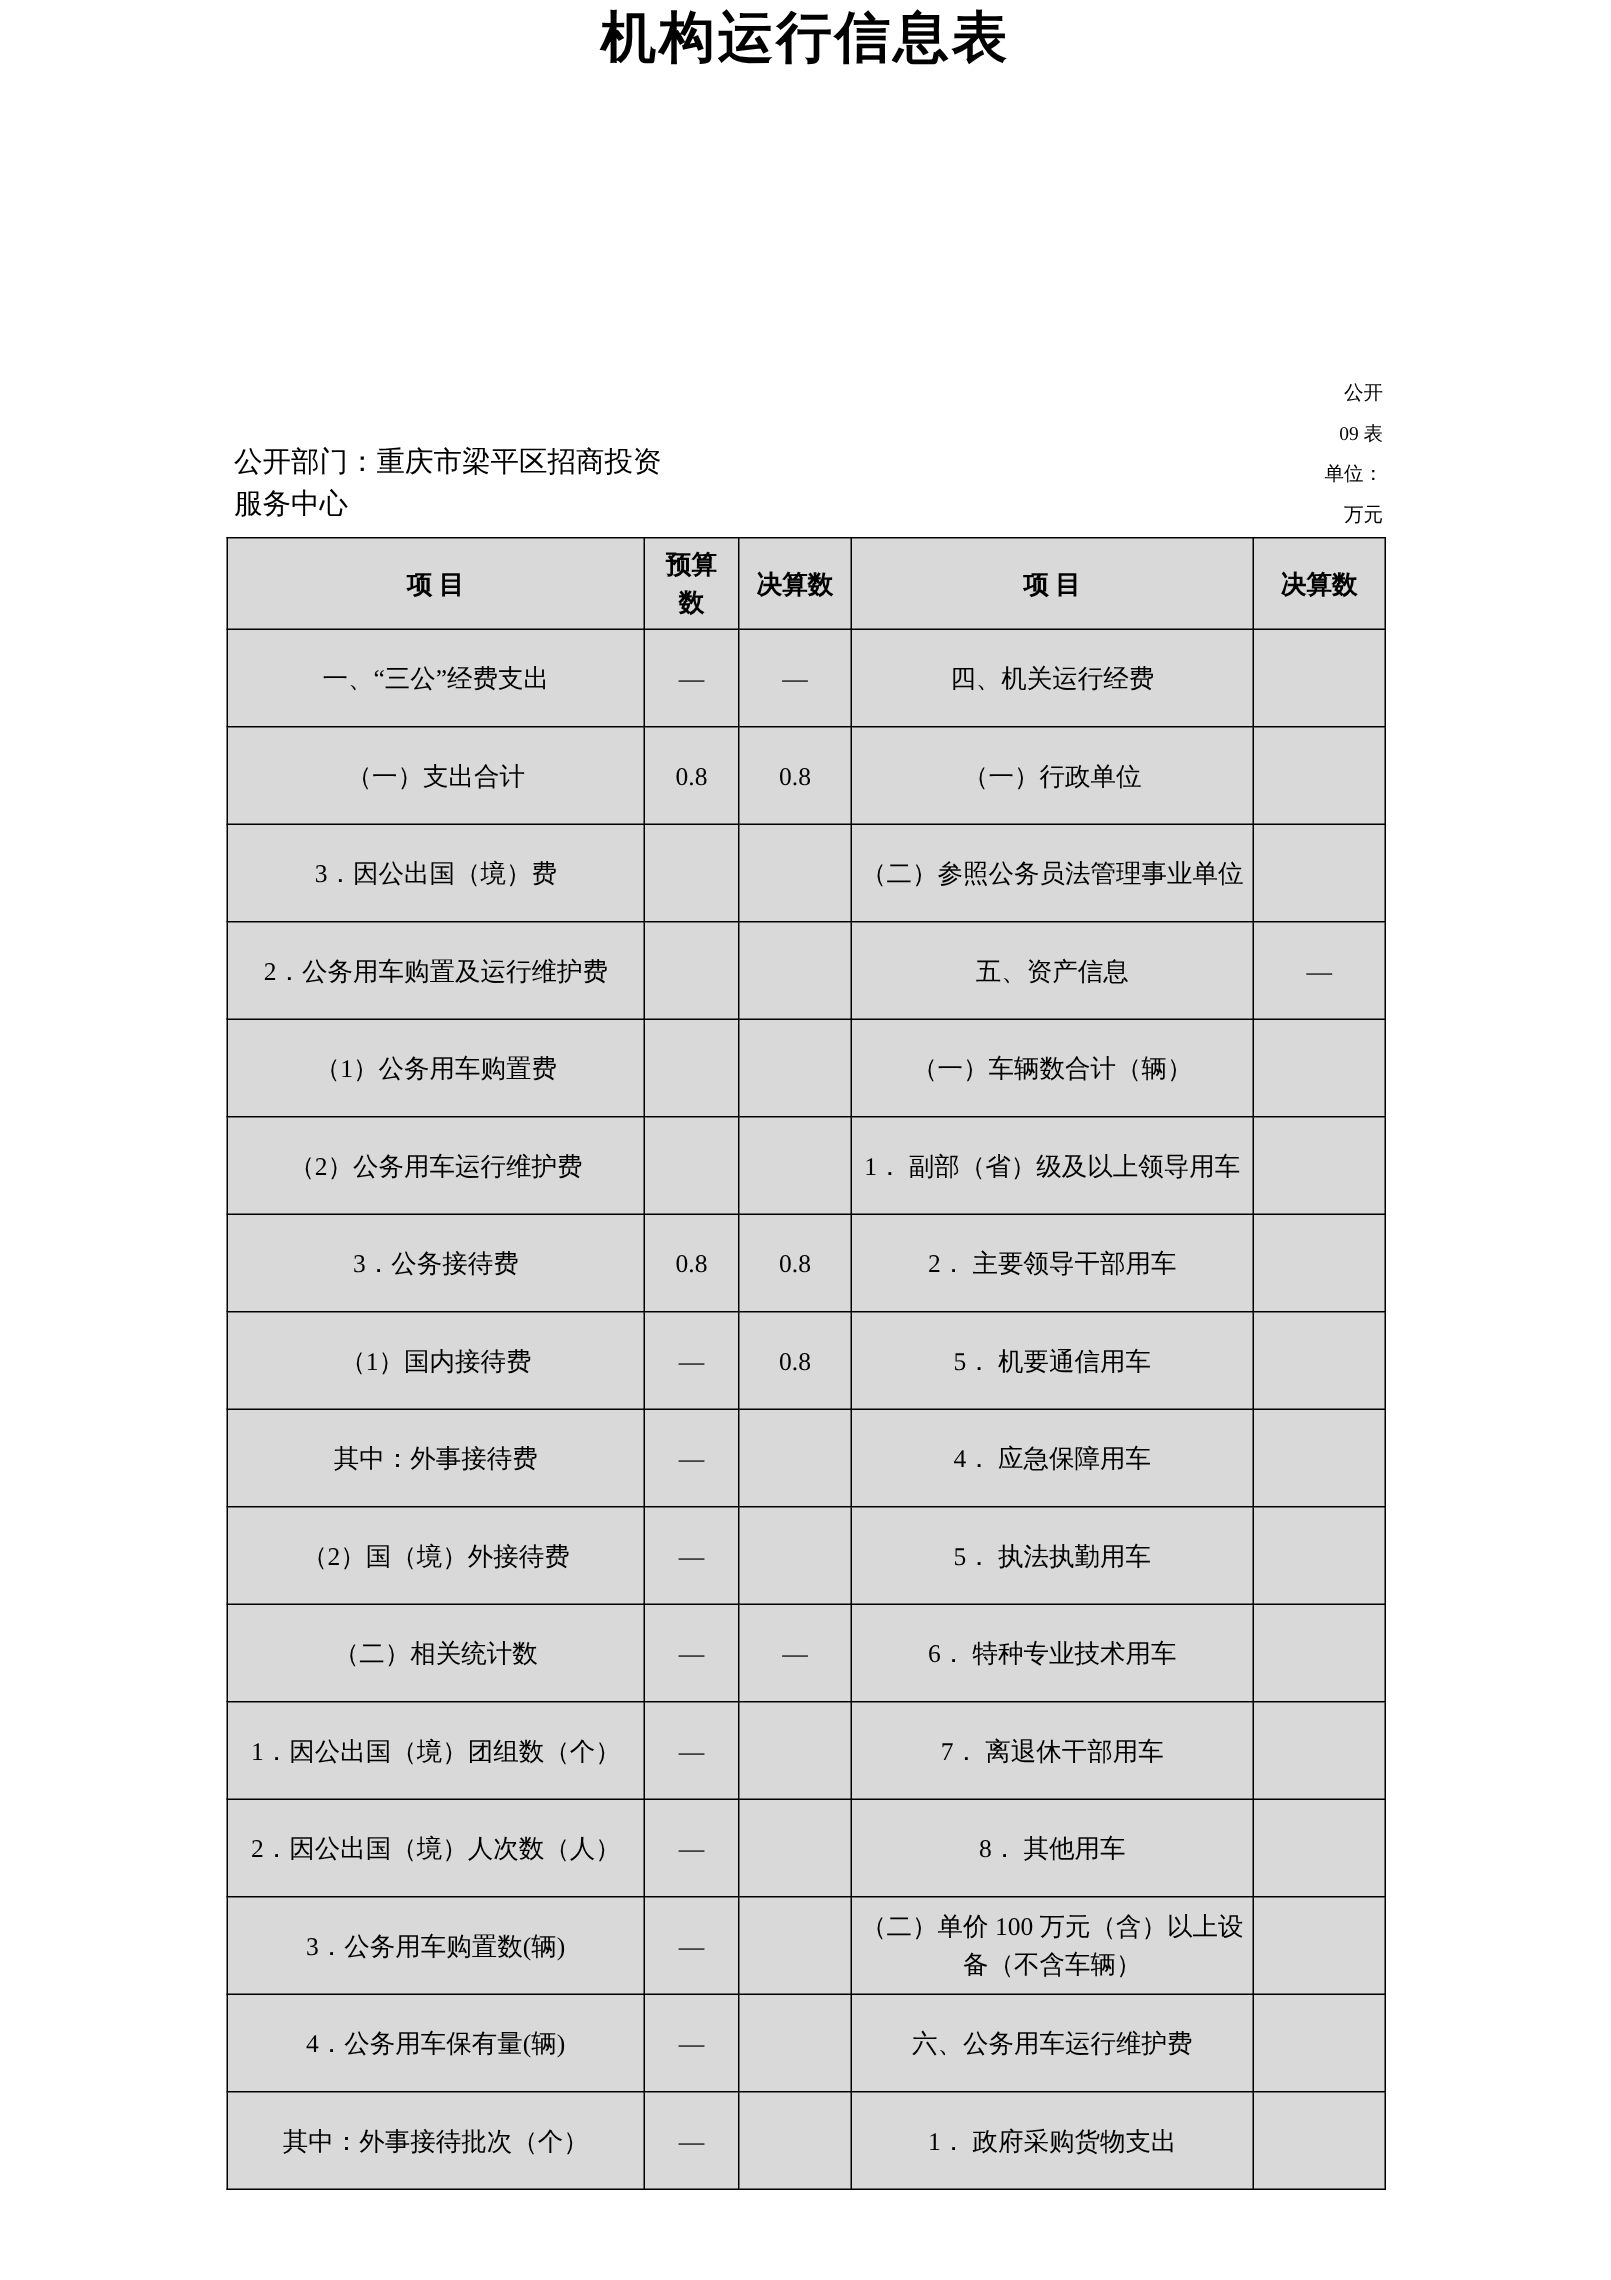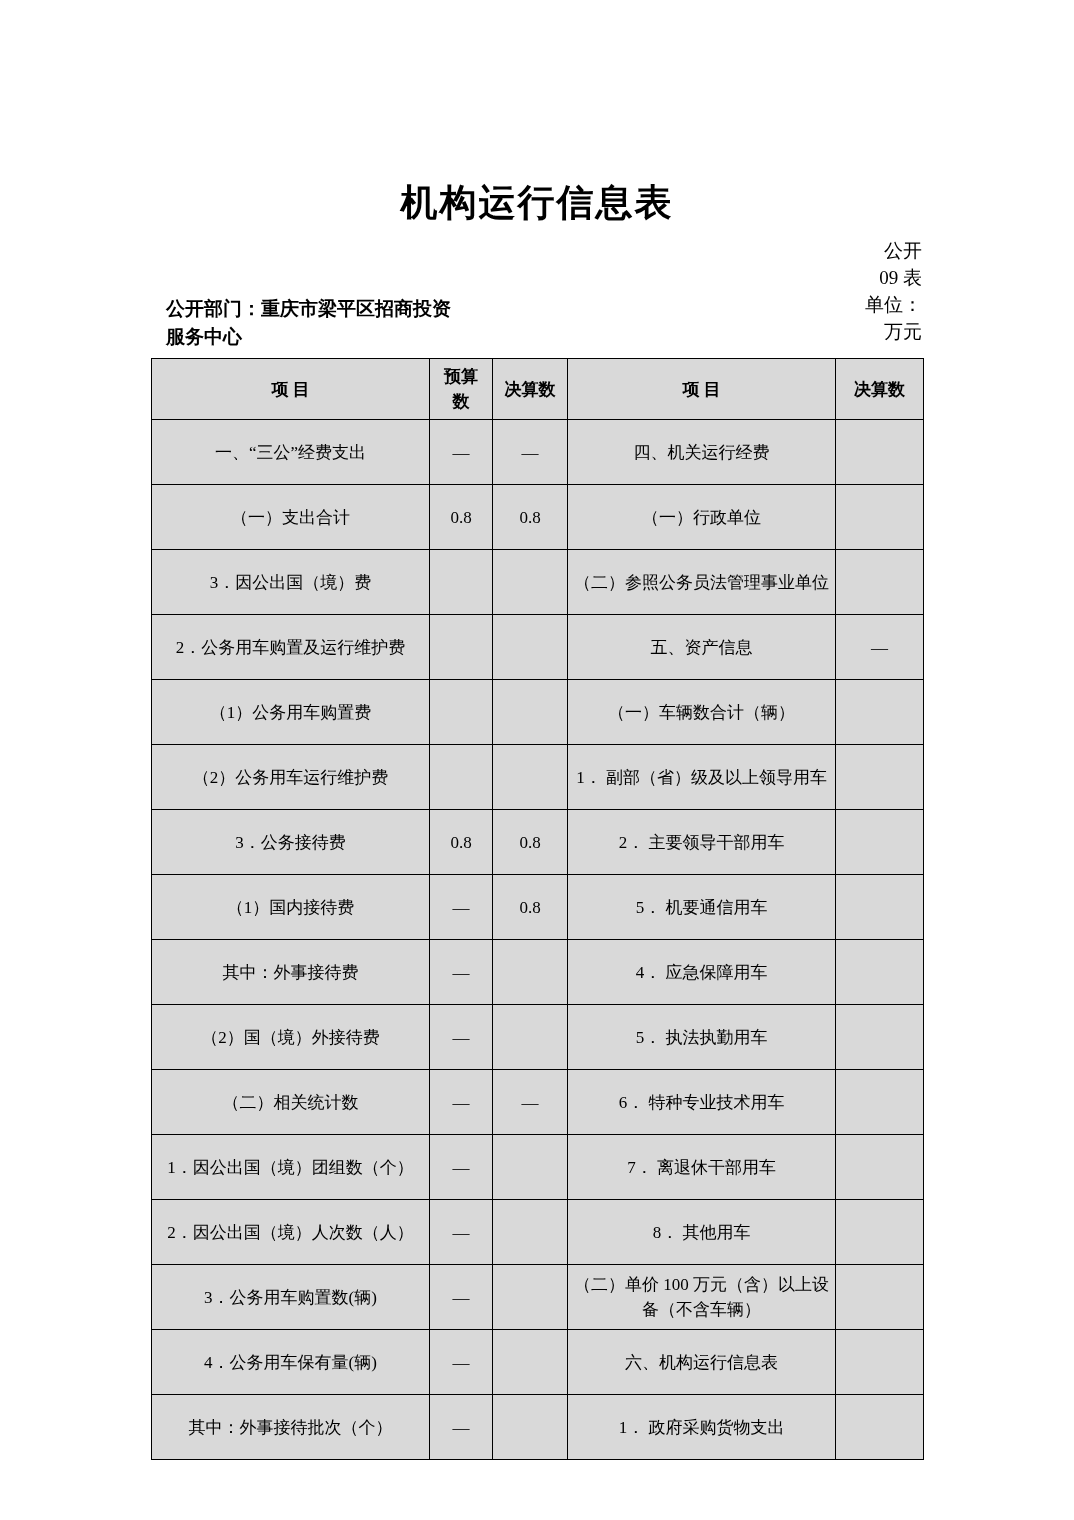--- a/index.html
+++ b/index.html
@@ -19,40 +19,38 @@
     width: 1074px;
     height: 1520px;
     box-sizing: border-box;
   }
   .title {
     text-align: center;
     font-size: 37px;
     font-weight: bold;
     letter-spacing: 2px;
     margin: 0;
-    padding-top: 178px;
     font-family: "Liberation Serif", "DejaVu Serif", serif;
   }
   .meta-right {
     position: absolute;
     right: 152px;
-    top: 237px;
+    top: 248px;
     width: 120px;
     text-align: right;
-    font-size: 19px;
+    font-size: 13px;
     line-height: 27px;
   }
   .meta-left {
     position: absolute;
-    left: 166px;
+    left: 156px;
     top: 295px;
     width: 290px;
     font-size: 19px;
     line-height: 28px;
-    font-weight: bold;
   }
   table.main {
     position: absolute;
     left: 151px;
     top: 358px;
     border-collapse: collapse;
     width: 772px;
     table-layout: fixed;
   }
   table.main td, table.main th {
@@ -225,21 +223,21 @@
         <td class="label ind2">3．公务用车购置数(辆)</td>
         <td class="num mid">—</td>
         <td class="num"></td>
         <td class="label ind1">（二）单价 100 万元（含）以上设备（不含车辆）</td>
         <td class="num mid"></td>
       </tr>
       <tr class="row-tall">
         <td class="label ind2">4．公务用车保有量(辆)</td>
         <td class="num mid">—</td>
         <td class="num"></td>
-        <td class="label ind0">六、机构运行信息表</td>
+        <td class="label ind0">六、公务用车运行维护费</td>
         <td class="num mid"></td>
       </tr>
       <tr class="row-tall">
         <td class="label ind3">其中：外事接待批次（个）</td>
         <td class="num mid">—</td>
         <td class="num"></td>
         <td class="label ind2">1． 政府采购货物支出</td>
         <td class="num mid"></td>
       </tr>
     </tbody>

